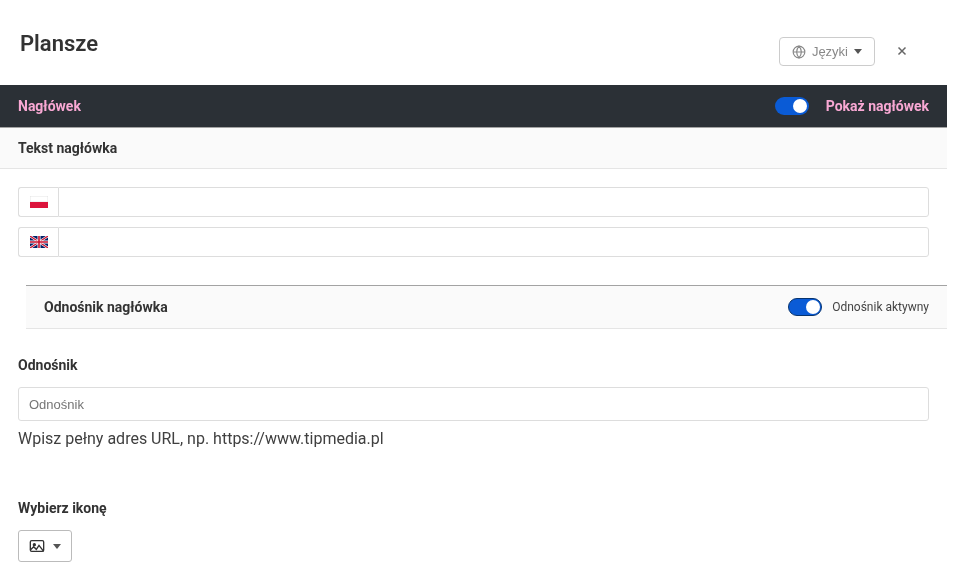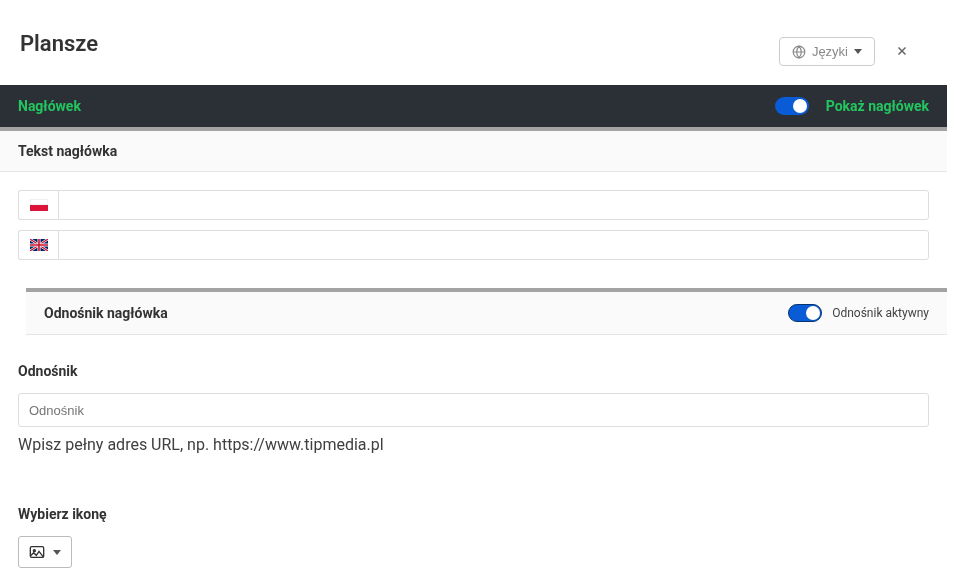--- a/index.html
+++ b/index.html
@@ -51,42 +51,42 @@
     .close-btn {
       font-size: 20px;
       color: #666;
       cursor: pointer;
       padding: 4px 18px 4px 10px;
       border: none;
       background: none;
     }
     .dark-bar {
       background: #2b3036;
-      color: #22c55e;
+      color: #f9a8d4;
       display: flex;
       align-items: center;
       justify-content: space-between;
       padding: 12px 18px;
       font-size: 14px;
       font-weight: 700;
     }
     .toggle-wrap {
       display: flex;
       align-items: center;
       gap: 17px;
       font-weight: 700;
     }
     .toggle-dark { position: relative; width: 34px; height: 18px; cursor: pointer; }
     .toggle-dark .track { width: 34px; height: 18px; border-radius: 10px; background: #0a5bd6; }
     .toggle-dark .thumb { position: absolute; right: 2px; top: 2px; width: 14px; height: 14px; border-radius: 50%; background: #fff; }
     .toggle-light { position: relative; width: 34px; height: 18px; cursor: pointer; }
     .toggle-light .track { width: 34px; height: 18px; border-radius: 10px; background: #0a5bd6; border: 1px solid #08346e; }
     .toggle-light .thumb { position: absolute; right: 2px; top: 2px; width: 14px; height: 14px; border-radius: 50%; background: #fff; }
     .section-sub {
-      border-top: 4px solid #a3a3a3;
+      border-top: 1px solid #a3a3a3;
       border-bottom: 1px solid #e5e5e5;
       background: #fafafa;
       padding: 12px 18px;
       font-size: 14px;
       font-weight: 700;
       color: #333;
     }
     .section-sub.flex {
       display: flex;
       align-items: center;

